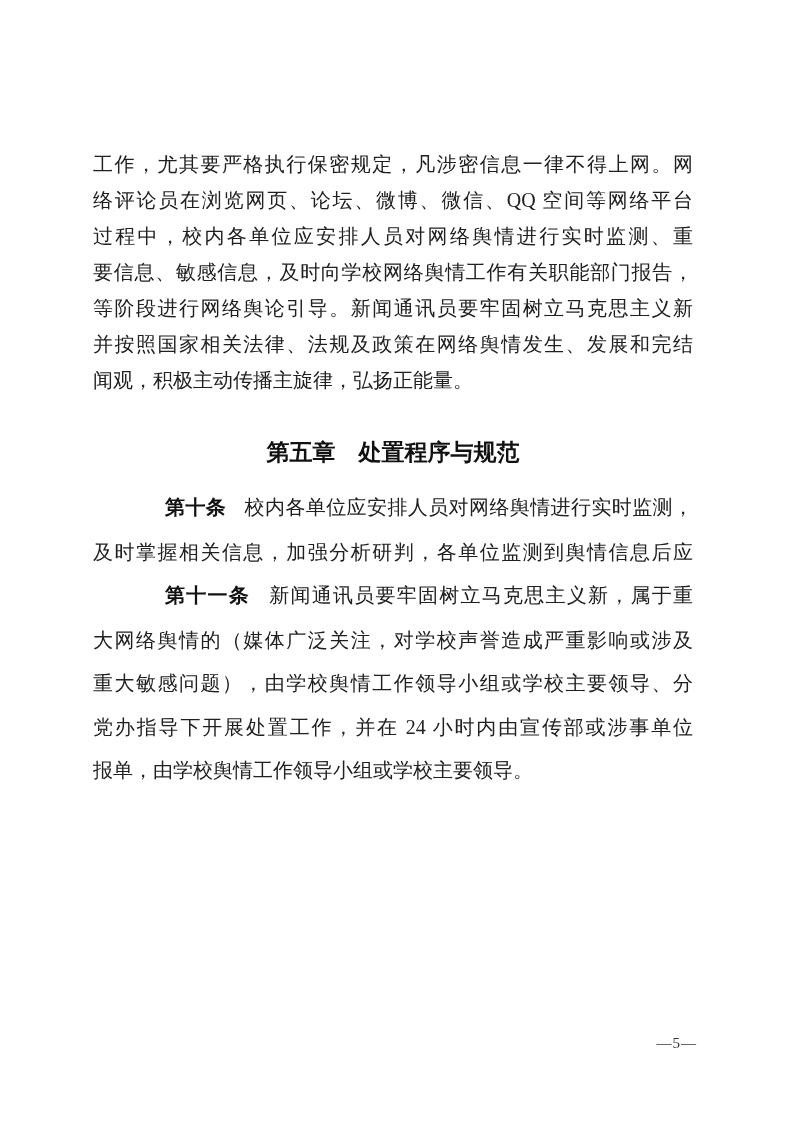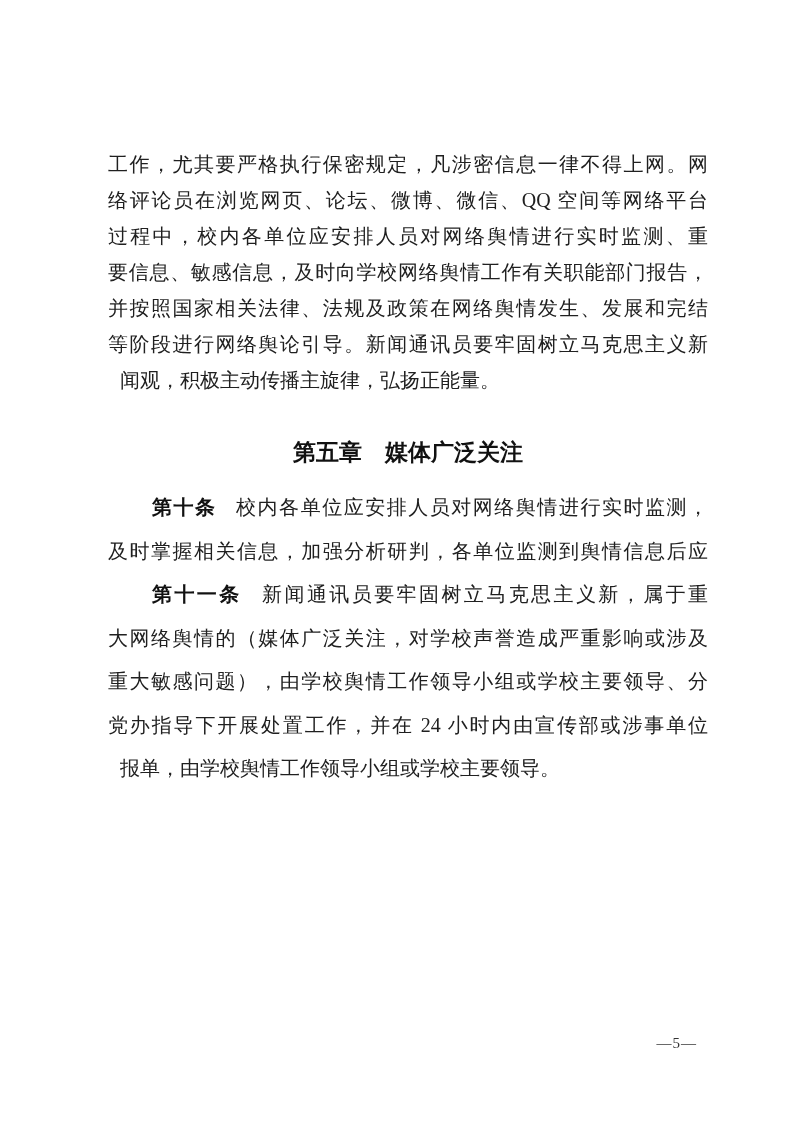--- a/index.html
+++ b/index.html
@@ -7,48 +7,49 @@
     position: relative;
     width: 793px;
     height: 1122px;
     background: #ffffff;
     overflow: hidden;
     font-family: "Liberation Serif", serif;
     color: #202020;
   }
   .content {
     position: absolute;
-    left: 108px;
+    left: 93px;
     top: 146px;
     width: 600px;
   }
   .line {
     font-size: 20px;
     text-align: justify;
     text-align-last: justify;
     text-justify: inter-character;
     white-space: pre-wrap;
   }
   .intro .line { line-height: 36px; }
   .article .line { line-height: 43.5px; }
-  .line.last { text-align-last: left; margin-left: 12px; }
+  .line.last { text-align-last: left; }
   .chapter {
     margin: 36px 0 16px 0;
     font-size: 23px;
     line-height: 36px;
     font-weight: bold;
     text-align: center;
     font-family: "Liberation Sans", sans-serif;
     color: #111111;
   }
   .article .line.first { text-indent: 44px; }
   .article-label {
     font-weight: bold;
-    font-family: Liberation Sans, sans-serif;
+    font-family: Liberation Mono, monospace;
     color: #111111;
+    margin-left: 28px;
   }
   .label-gap {
     display: inline-block;
     width: 18px;
   }
   .page-number {
     position: absolute;
     top: 1034px;
     right: 96px;
     font-size: 15px;
@@ -62,26 +63,26 @@
 <body>
 
 <div class="page">
   <div class="content">
 
     <div class="intro">
       <div class="line">工作，尤其要严格执行保密规定，凡涉密信息一律不得上网。网</div>
       <div class="line">络评论员在浏览网页、论坛、微博、微信、QQ 空间等网络平台</div>
       <div class="line">过程中，校内各单位应安排人员对网络舆情进行实时监测、重</div>
       <div class="line">要信息、敏感信息，及时向学校网络舆情工作有关职能部门报告，</div>
+      <div class="line">等阶段进行网络舆论引导。新闻通讯员要牢固树立马克思主义新</div>
       <div class="line">并按照国家相关法律、法规及政策在网络舆情发生、发展和完结</div>
-      <div class="line">等阶段进行网络舆论引导。新闻通讯员要牢固树立马克思主义新</div>
       <div class="line last">闻观，积极主动传播主旋律，弘扬正能量。</div>
     </div>
 
-    <h2 class="chapter">第五章　媒体广泛关注</h2>
+    <h2 class="chapter">第五章　处置程序与规范</h2>
 
     <div class="article">
       <div class="line first"><span class="article-label">第十条</span><span class="label-gap"></span><span>校内各单位应安排人员对网络舆情进行实时监测，</span></div>
       <div class="line">及时掌握相关信息，加强分析研判，各单位监测到舆情信息后应</div>
     </div>
 
     <div class="article">
       <div class="line first"><span class="article-label">第十一条</span><span class="label-gap"></span><span>新闻通讯员要牢固树立马克思主义新，属于重</span></div>
       <div class="line">大网络舆情的（媒体广泛关注，对学校声誉造成严重影响或涉及</div>
       <div class="line">重大敏感问题），由学校舆情工作领导小组或学校主要领导、分</div>

